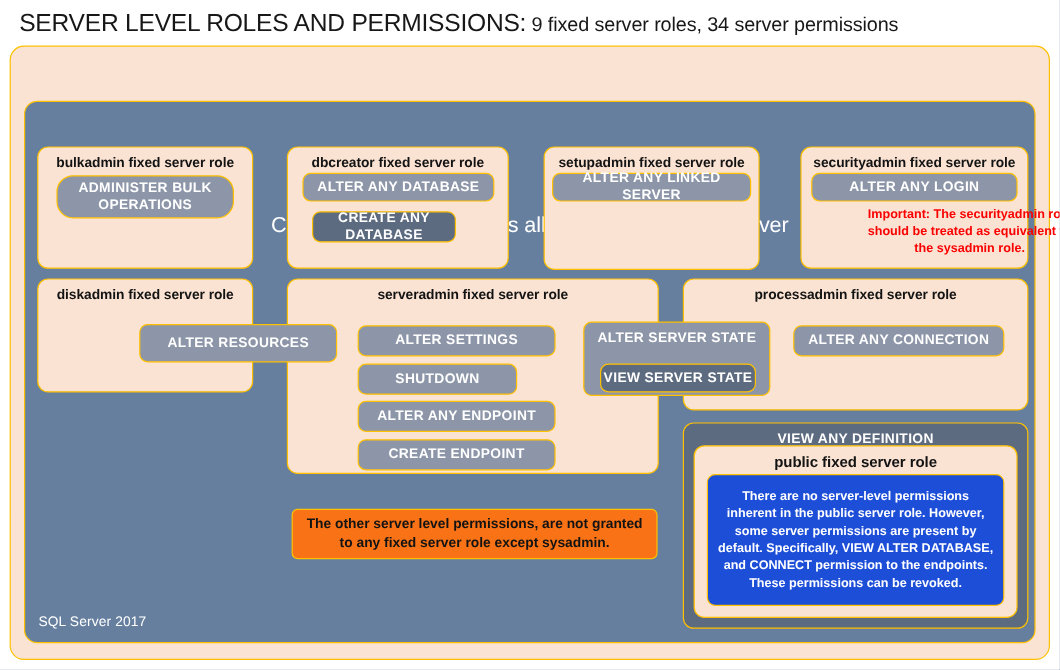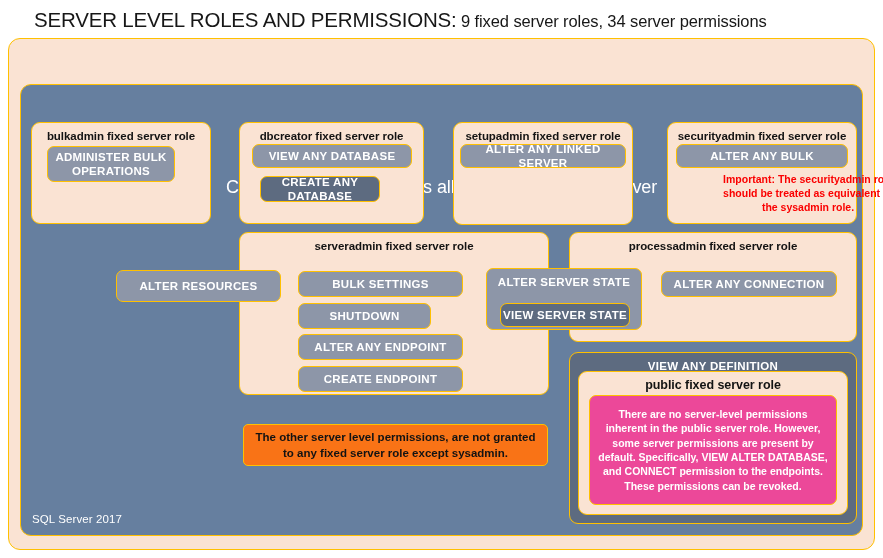--- a/index.html
+++ b/index.html
@@ -28,21 +28,20 @@
     top: 8px;
     width: 860px;
     height: 26px;
     white-space: nowrap;
     color: #171717;
   }
   .title-main {
     font-size: 20.5px;
     font-weight: 400;
     letter-spacing: -0.2px;
-    margin-left: 18px;
   }
   .title-sub {
     font-size: 16.5px;
     font-weight: 400;
     letter-spacing: -0.1px;
   }
 
   
   .box {
     position: absolute;
@@ -140,22 +139,23 @@
   
   #bulkadmin { left: 31px;  top: 122px; width: 180px; height: 102px; display: block; }
   #dbcreator { left: 239px; top: 122px; width: 185px; height: 102px; display: block; }
   #setupadmin{ left: 453px; top: 122px; width: 180px; height: 103px; display: block; }
   #securityadmin { left: 667px; top: 122px; width: 190px; height: 102px; display: block; }
 
   #bulkadmin-label, #dbcreator-label, #setupadmin-label,
   #securityadmin-label { top: 7px; }
 
   #administer-bulk-operations {
-    left: 47px; top: 146px; width: 128px; height: 36px;
+    left: 47px; top: 146px; width: 148px; height: 36px;
     flex-direction: column;
+    border-radius: 14px;
   }
   #alter-any-database {
     left: 252px; top: 144px; width: 160px; height: 24px;
   }
   #create-any-database {
     left: 260px; top: 176px; width: 120px; height: 26px;
   }
   #alter-any-linked-server {
     left: 460px; top: 144px; width: 166px; height: 24px;
   }
@@ -229,21 +229,21 @@
   #public-role {
     left: 578px; top: 371px; width: 270px; height: 144px;
     display: block;
   }
   #public-role-label {
     top: 6px;
     font-size: 12.5px;
   }
   #public-role-text {
     left: 589px; top: 395px; width: 248px; height: 110px;
-    background: #ec4899;
+    background: #1d4ed8;
     color: #ffffff;
     font-size: 10.5px;
     font-weight: bold;
     line-height: 1.36;
     border-radius: 7px;
     padding: 0 7px;
   }
 </style>
 </head>
 <body>
@@ -265,45 +265,48 @@
   <div id="sql-version">SQL Server 2017</div>
 
   <div class="box cream" id="bulkadmin">
     <div class="role-label" id="bulkadmin-label">bulkadmin  fixed server role</div>
   </div>
   <div class="box perm" id="administer-bulk-operations">ADMINISTER  BULK OPERATIONS</div>
 
   <div class="box cream" id="dbcreator">
     <div class="role-label" id="dbcreator-label">dbcreator fixed server role</div>
   </div>
-  <div class="box perm" id="alter-any-database">VIEW ANY DATABASE</div>
+  <div class="box perm" id="alter-any-database">ALTER ANY DATABASE</div>
   <div class="box perm-dark" id="create-any-database">CREATE  ANY DATABASE</div>
 
   <div class="box cream" id="setupadmin">
     <div class="role-label" id="setupadmin-label">setupadmin fixed server role</div>
   </div>
   <div class="box perm" id="alter-any-linked-server">ALTER ANY LINKED SERVER</div>
 
   <div class="box cream" id="securityadmin">
     <div class="role-label" id="securityadmin-label">securityadmin  fixed server role</div>
     <div class="note-red" id="securityadmin-note">Important:  The securityadmin role should  be treated as equivalent to the sysadmin role.</div>
   </div>
-  <div class="box perm" id="alter-any-login">ALTER ANY BULK</div>
-
+  <div class="box perm" id="alter-any-login">ALTER ANY LOGIN</div>
+
+  <div class="box cream" id="diskadmin">
+    <div class="role-label" id="diskadmin-label">diskadmin  fixed server role</div>
+  </div>
 
   <div class="box cream" id="serveradmin">
     <div class="role-label" id="serveradmin-label">serveradmin fixed server role</div>
   </div>
 
   <div class="box cream" id="processadmin">
     <div class="role-label" id="processadmin-label">processadmin fixed server role</div>
   </div>
 
   <div class="box perm" id="alter-resources">ALTER RESOURCES</div>
-  <div class="box perm" id="alter-settings">BULK SETTINGS</div>
+  <div class="box perm" id="alter-settings">ALTER SETTINGS</div>
   <div class="box perm" id="shutdown">SHUTDOWN</div>
   <div class="box perm" id="alter-any-endpoint">ALTER ANY ENDPOINT</div>
   <div class="box perm" id="create-endpoint">CREATE  ENDPOINT</div>
   <div class="box perm" id="alter-server-state">ALTER SERVER  STATE</div>
   <div class="box perm-dark" id="view-server-state">VIEW SERVER  STATE</div>
   <div class="box perm" id="alter-any-connection">ALTER ANY CONNECTION</div>
 
   <div class="box" id="other-perms-note">The other server level permissions,  are not granted to any fixed server role except sysadmin.</div>
 
   <div class="box" id="view-any-definition">

